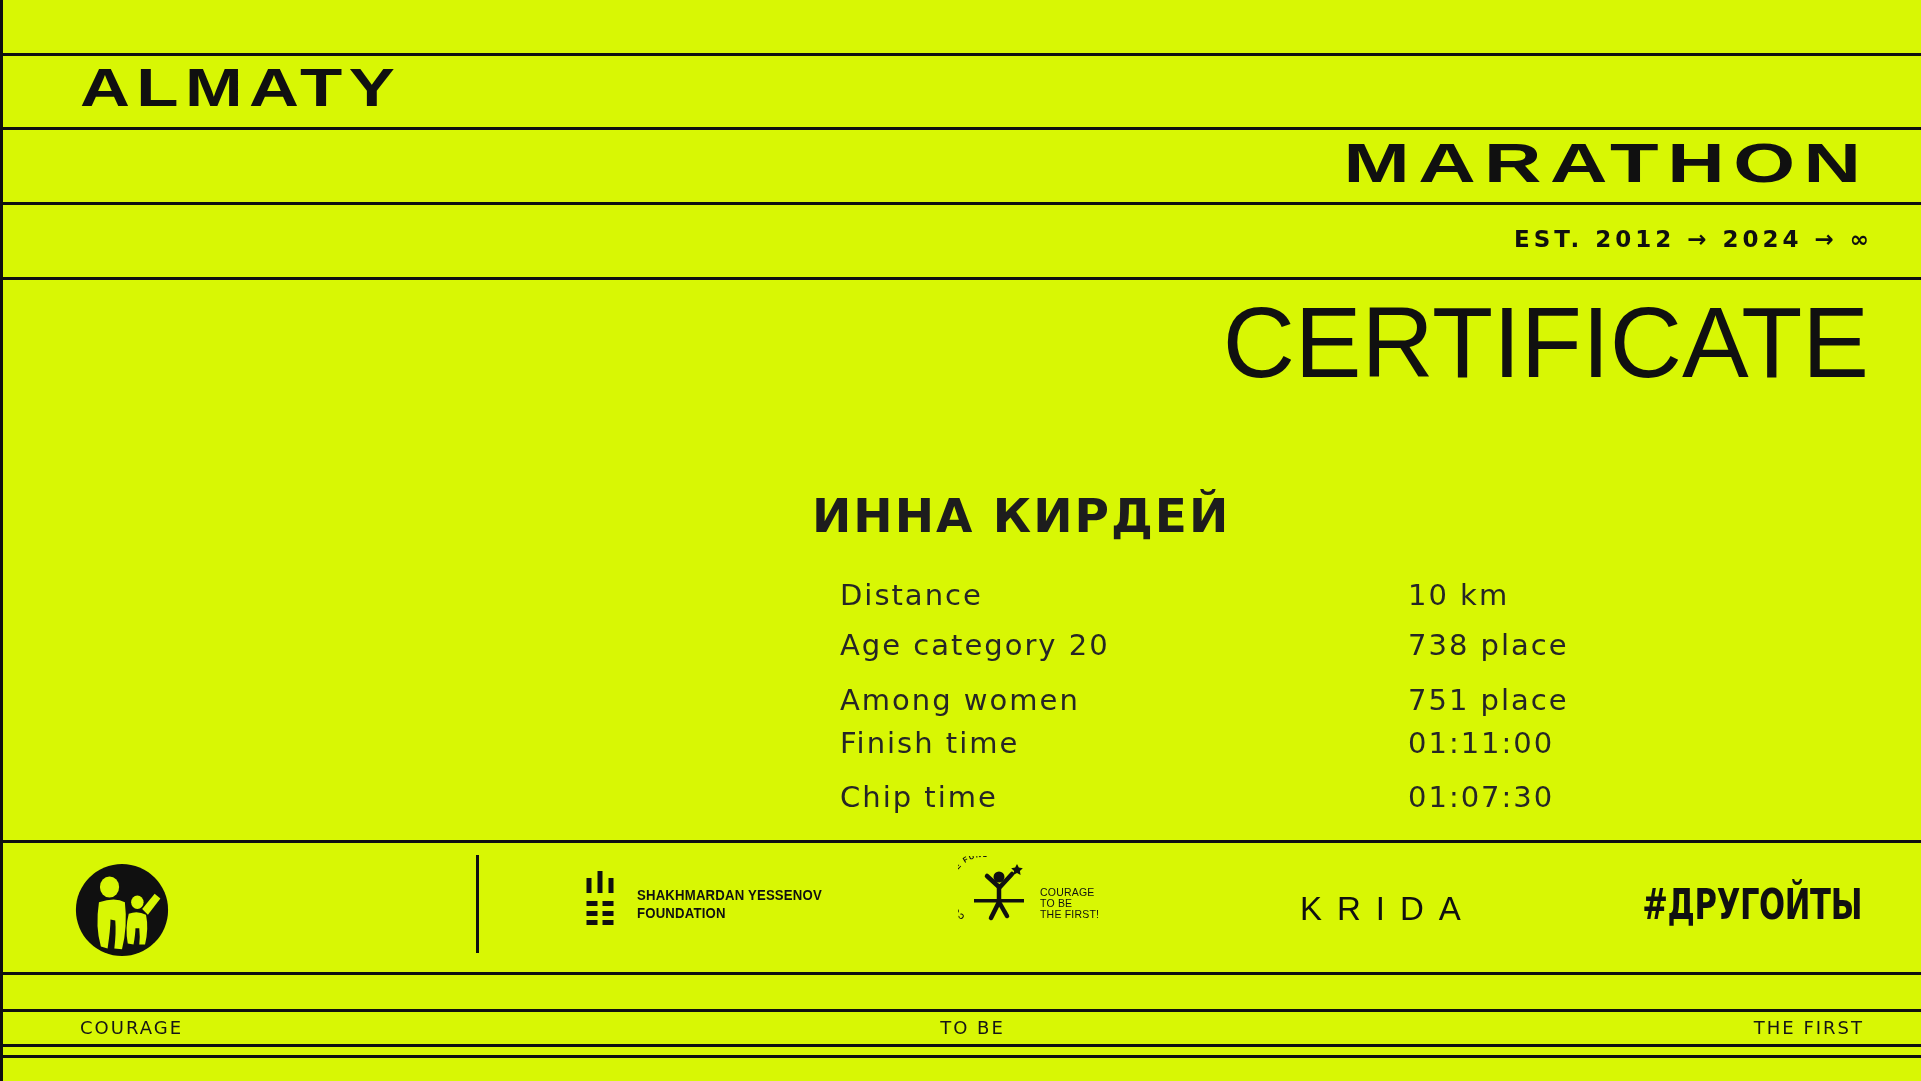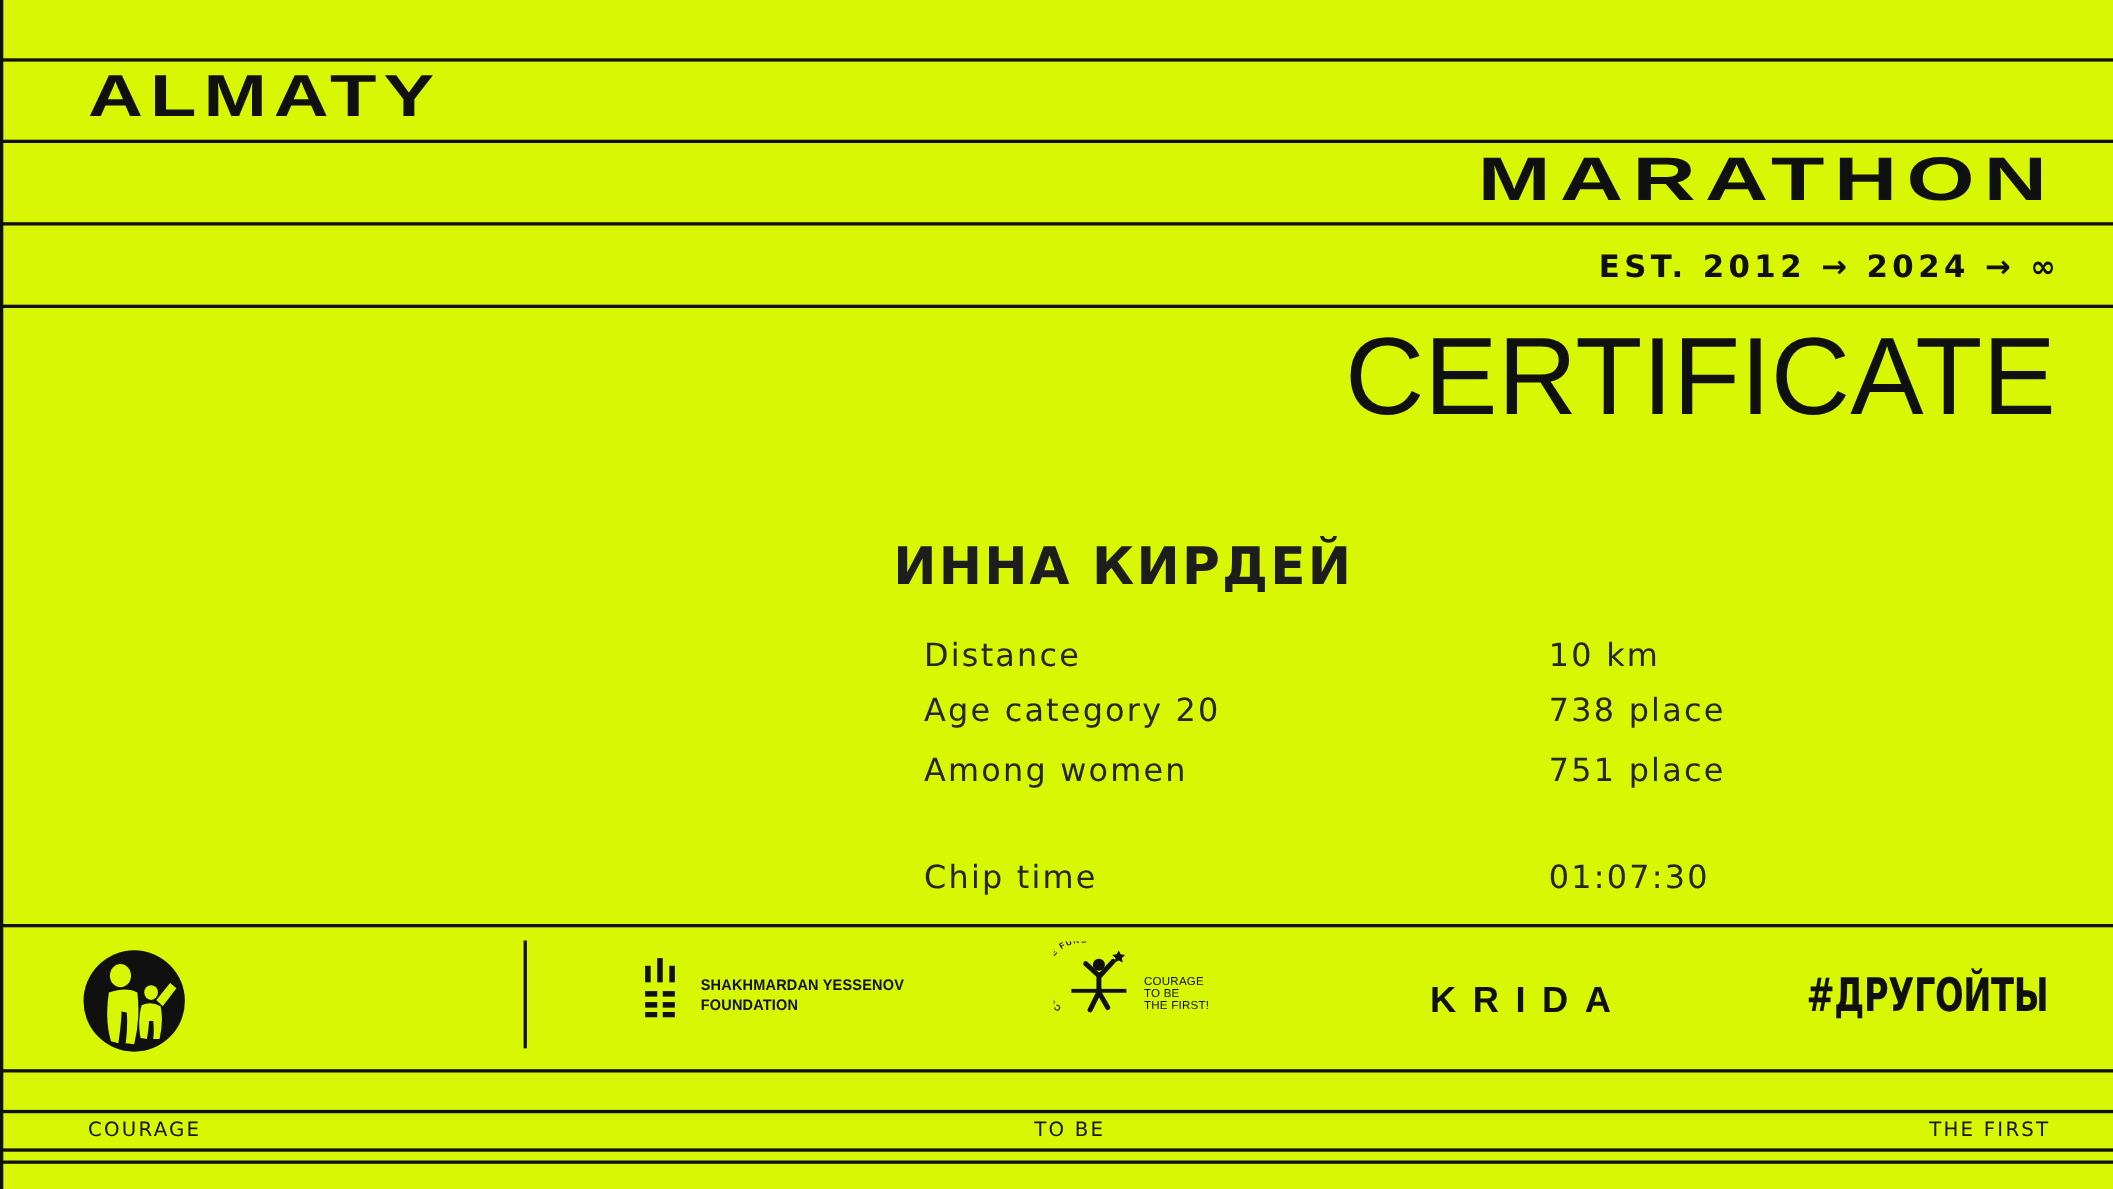--- a/index.html
+++ b/index.html
@@ -22,21 +22,21 @@
     transform:scaleX(1.28);transform-origin:left center;
   }
   .brand-marathon{
     position:absolute;right:82px;top:135px;
     font-size:56px;font-weight:700;letter-spacing:6px;line-height:56px;
     margin-right:-6px;
     transform:scaleX(1.42);transform-origin:right center;
   }
   .est-line{
     position:absolute;right:76px;top:226px;
-    font-size:28px;font-weight:600;letter-spacing:4px;margin-right:-4px;
+    font-size:23px;font-weight:600;letter-spacing:4px;margin-right:-4px;
     font-family:"DejaVu Sans","Liberation Sans",sans-serif;
   }
   .cert-title{
     position:absolute;right:76px;top:292px;
     font-size:100px;font-weight:400;letter-spacing:0px;line-height:100px;
     font-family:"Liberation Sans",sans-serif;
   }
   .recipient{
     position:absolute;left:812px;top:492px;
     font-size:47px;font-weight:700;letter-spacing:2px;line-height:47px;
@@ -65,21 +65,21 @@
     font-family:"Liberation Sans",sans-serif;
   }
   .fund-icon{position:absolute;left:958px;top:856px;width:76px;height:66px;}
   .fund-text{
     position:absolute;left:1040px;top:887px;
     font-size:10.5px;font-weight:500;letter-spacing:.2px;line-height:11px;
     font-family:"Liberation Sans",sans-serif;
   }
   .krida-label{
     position:absolute;left:1300px;top:890px;
-    font-size:33px;font-weight:700;letter-spacing:15px;
+    font-size:33px;font-weight:400;letter-spacing:15px;
     font-family:"Liberation Sans",sans-serif;
   }
   .hashtag-label{
     position:absolute;right:83px;top:884px;
     font-size:42px;font-weight:800;letter-spacing:-.5px;line-height:42px;
     transform:scaleX(.73);transform-origin:right center;
     font-family:"DejaVu Sans","Liberation Sans",sans-serif;
   }
   .footer-item{
     position:absolute;top:1017px;
@@ -119,20 +119,24 @@
     <span class="stat-label">Distance</span>
     <span class="stat-value">10 km</span>
   </div>
   <div class="stat-row" style="top:628px">
     <span class="stat-label">Age category 20</span>
     <span class="stat-value">738 place</span>
   </div>
   <div class="stat-row" style="top:683px">
     <span class="stat-label">Among women</span>
     <span class="stat-value">751 place</span>
+  </div>
+  <div class="stat-row" style="top:726px">
+    <span class="stat-label">Finish time</span>
+    <span class="stat-value">01:11:00</span>
   </div>
   <div class="stat-row" style="top:780px">
     <span class="stat-label">Chip time</span>
     <span class="stat-value">01:07:30</span>
   </div>
 
   <svg class="kaspi-icon" viewBox="0 0 100 100" aria-hidden="true">
     <circle class="ink" cx="50" cy="50" r="48"></circle>
     <g class="bgfill">
       <ellipse cx="37" cy="26" rx="10" ry="11"></ellipse>

